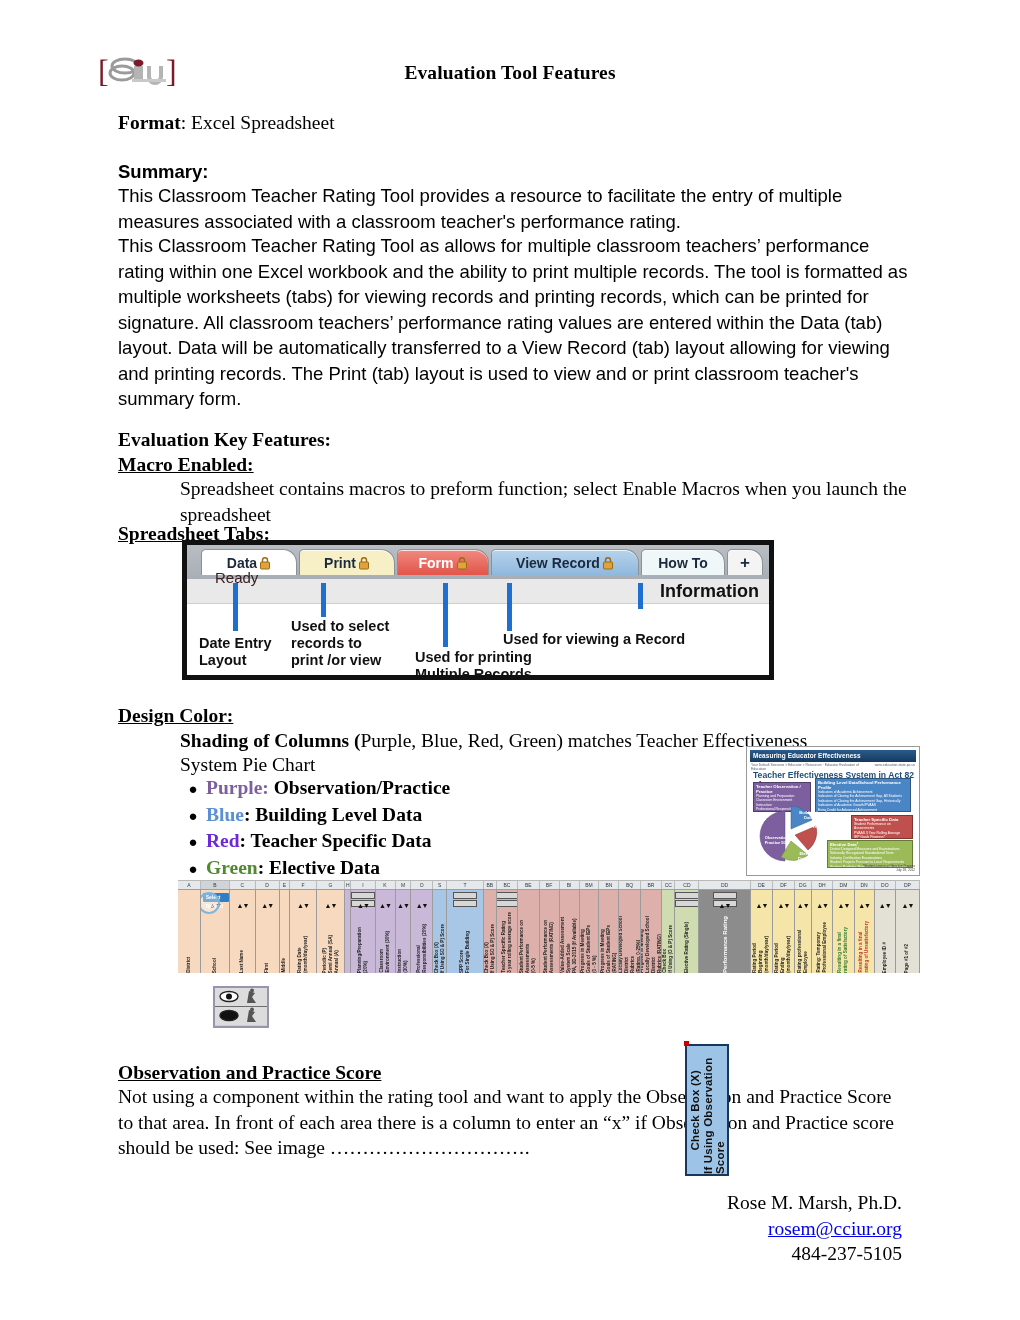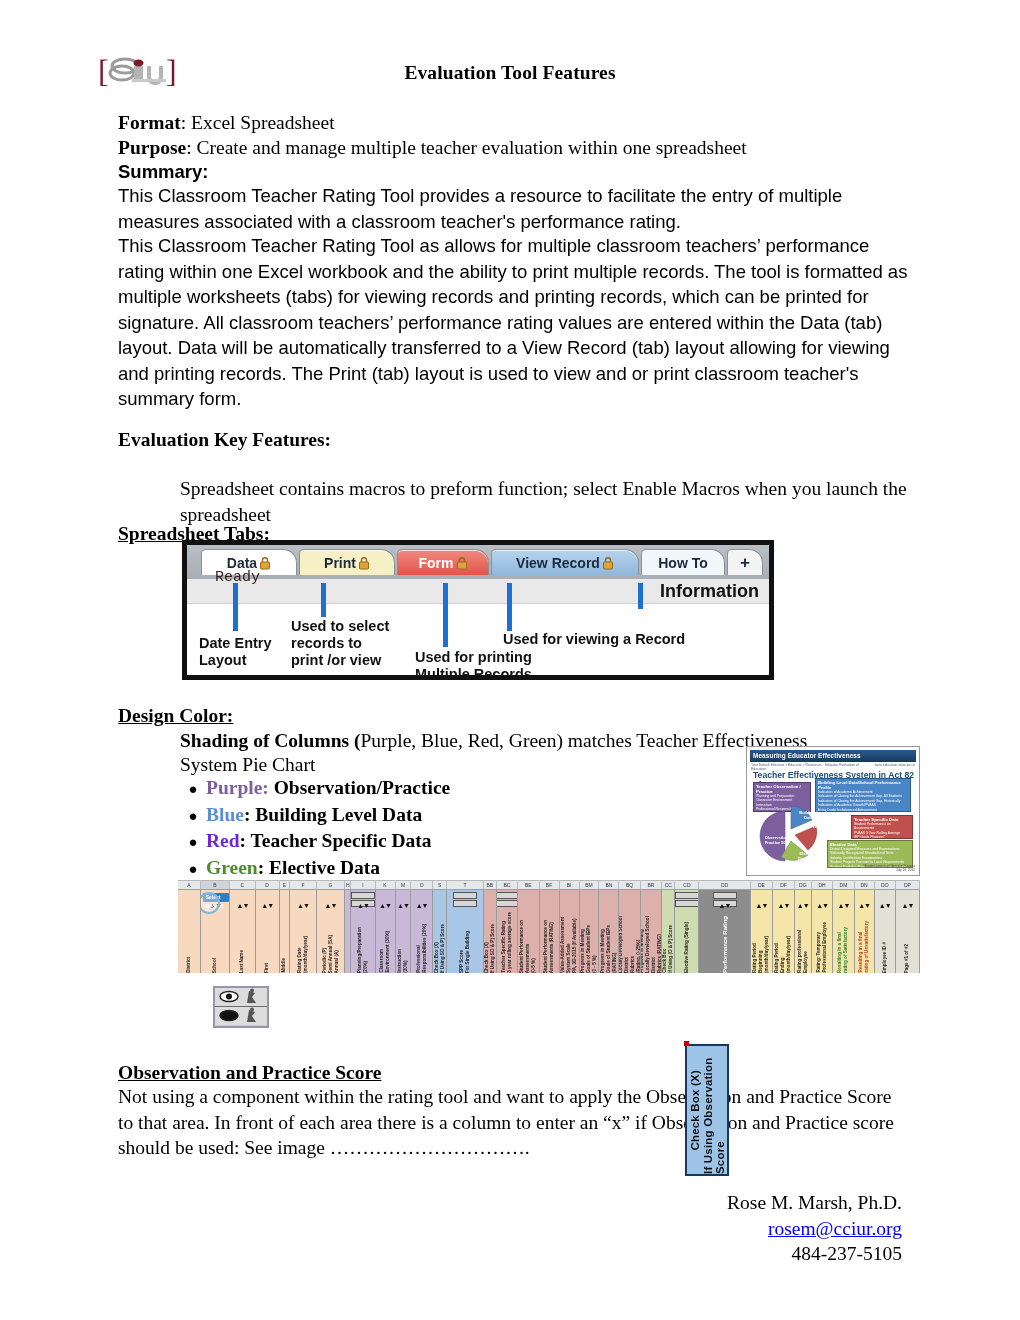--- a/index.html
+++ b/index.html
@@ -53,21 +53,21 @@
     white-space:nowrap;
   }
   .lock{
     display:inline-block;width:12px;height:13px;position:relative;top:1px;
   }
   .rowhdr{
     position:absolute;left:0;top:34px;width:100%;height:24px;
     background:#e9e9e9;border-bottom:1px solid #cfcfcf;
   }
   .ready{
-    position:absolute;left:28px;top:24px;font-family:Liberation Mono, monospace;
+    position:absolute;left:28px;top:24px;font-family:Liberation Sans, sans-serif;
     font-size:15px;color:#3a2020;font-weight:500;
   }
   .info{
     position:absolute;right:10px;top:36px;font-family:"Liberation Sans",sans-serif;
     font-size:18px;color:#111;font-weight:bold;
   }
   .vbar{position:absolute;width:5px;background:#1f6fd0;}
   .callout{
     position:absolute;font-family:"Liberation Sans",sans-serif;
     font-weight:bold;font-size:14.5px;color:#111;line-height:17px;
@@ -196,28 +196,26 @@
       <ellipse cx="40.5" cy="11" rx="5" ry="3.5" fill="#7b1a2b"></ellipse>
       <path d="M49 14 h4 v10 a4 4 0 0 0 8 0 v-10 h4 v11 a8 8 0 0 1 -16 0 z" fill="#b4b4b4"></path>
       <rect x="34" y="27" width="34" height="3" fill="#c9c9c9"></rect>
     </svg>
   </div>
   <div class="doc-title">Evaluation Tool Features</div>
 
   <div class="blk p-body" style="top:110px;">
     <b>Format</b><span>: Excel Spreadsheet</span>
   </div>
-  <div class="blk p-body" style="top:135px;">
-    <b>Purpose</b><span>: Create and manage multiple teacher evaluation within one spreadsheet</span>
-  </div>
   <div class="blk p-body sans b" style="top:159px;font-size:18.5px;">Summary:</div>
   <div class="blk p-body sans" style="top:183px;font-size:18.5px;line-height:25.5px;">This Classroom Teacher Rating Tool provides a resource to facilitate the entry of multiple measures associated with a classroom teacher's performance rating.</div>
   <div class="blk p-body sans" style="top:233px;font-size:18.5px;line-height:25.5px;">This Classroom Teacher Rating Tool as allows for multiple classroom teachers’ performance rating within one Excel workbook and the ability to print multiple records.  The tool is formatted as multiple worksheets (tabs) for viewing records and printing records, which can be printed for signature.  All classroom teachers’ performance rating values are entered within the Data (tab) layout. Data will be automatically transferred to a View Record (tab) layout allowing for viewing and printing records.  The Print (tab) layout is used to view and or print classroom teacher's summary form.</div>
 
   <div class="blk p-body b" style="top:427px;">Evaluation Key Features:</div>
+  <div class="blk p-body b u" style="top:452px;">Macro Enabled:</div>
   <div class="blk p-body indent1" style="top:476px;width:740px;">Spreadsheet contains macros to preform function; select Enable Macros when you launch the spreadsheet</div>
   <div class="blk p-body b u" style="top:521px;">Spreadsheet Tabs:</div>
 
   <div class="tabimg">
     <div class="tabbar">
       <div class="tab" style="left:14px;width:96px;background:#ffffff;">
         <span>Data</span>
         <svg class="lock" viewBox="0 0 12 13">
             <rect x="1.5" y="5" width="9" height="7" rx="1" fill="#e0a33c" stroke="#9a6a15"></rect>
             <path d="M3.5 5V3.3a2.5 2.5 0 0 1 5 0V5" fill="none" stroke="#9a6a15" stroke-width="1.4"></path>

